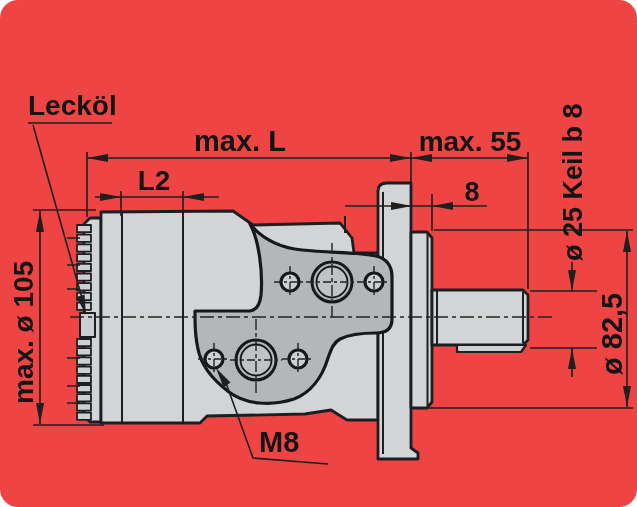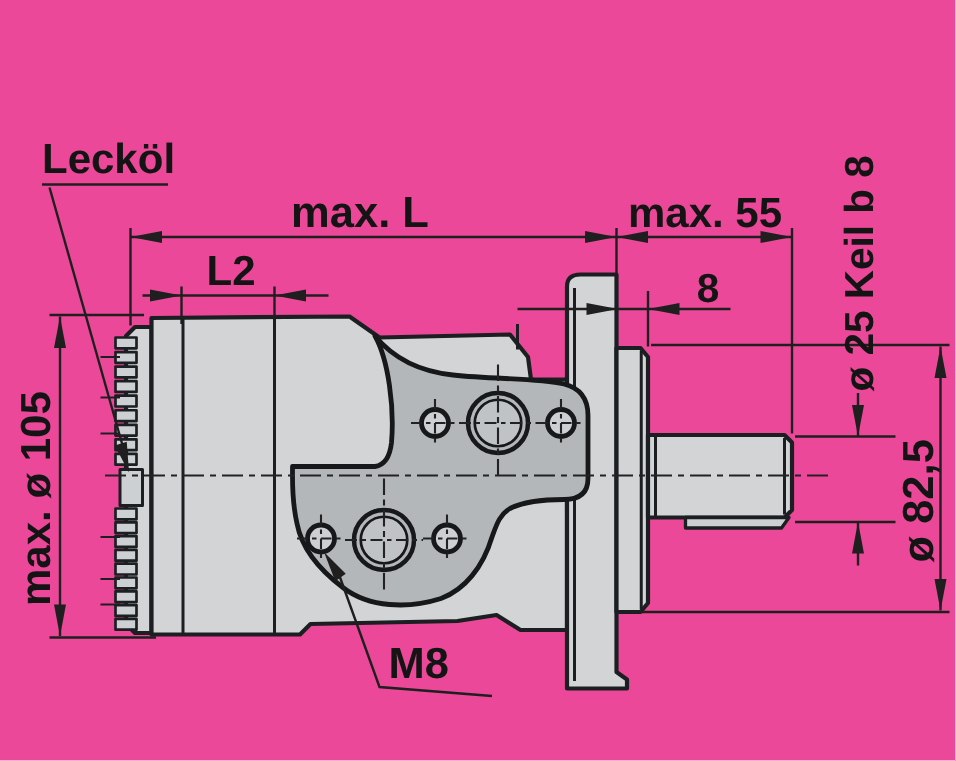--- a/index.html
+++ b/index.html
@@ -1,17 +1,17 @@
 <!DOCTYPE html>
 <html><head>
 <meta charset="utf-8">
 <style>
   html,body{margin:0;padding:0;background:#fff;}
-  .stage{position:relative;width:637px;height:507px;background:#ec4899;overflow:hidden;
-         font-family:"Liberation Sans",sans-serif;}
+  .stage{position:relative;width:637px;height:507px;background:#ef4444;overflow:hidden;
+         font-family:"Liberation Sans",sans-serif;border-radius:18px;}
   svg text{font-family:"Liberation Sans","DejaVu Sans",sans-serif;font-weight:bold;fill:#141414;}
 </style>
 </head>
 <body>
 
 <div class="stage">
 <svg width="637" height="507" viewBox="0 0 637 507">
 
   <g fill="#d2d4d6" stroke="#1c1f22" stroke-width="2.8" stroke-linejoin="round">
 

